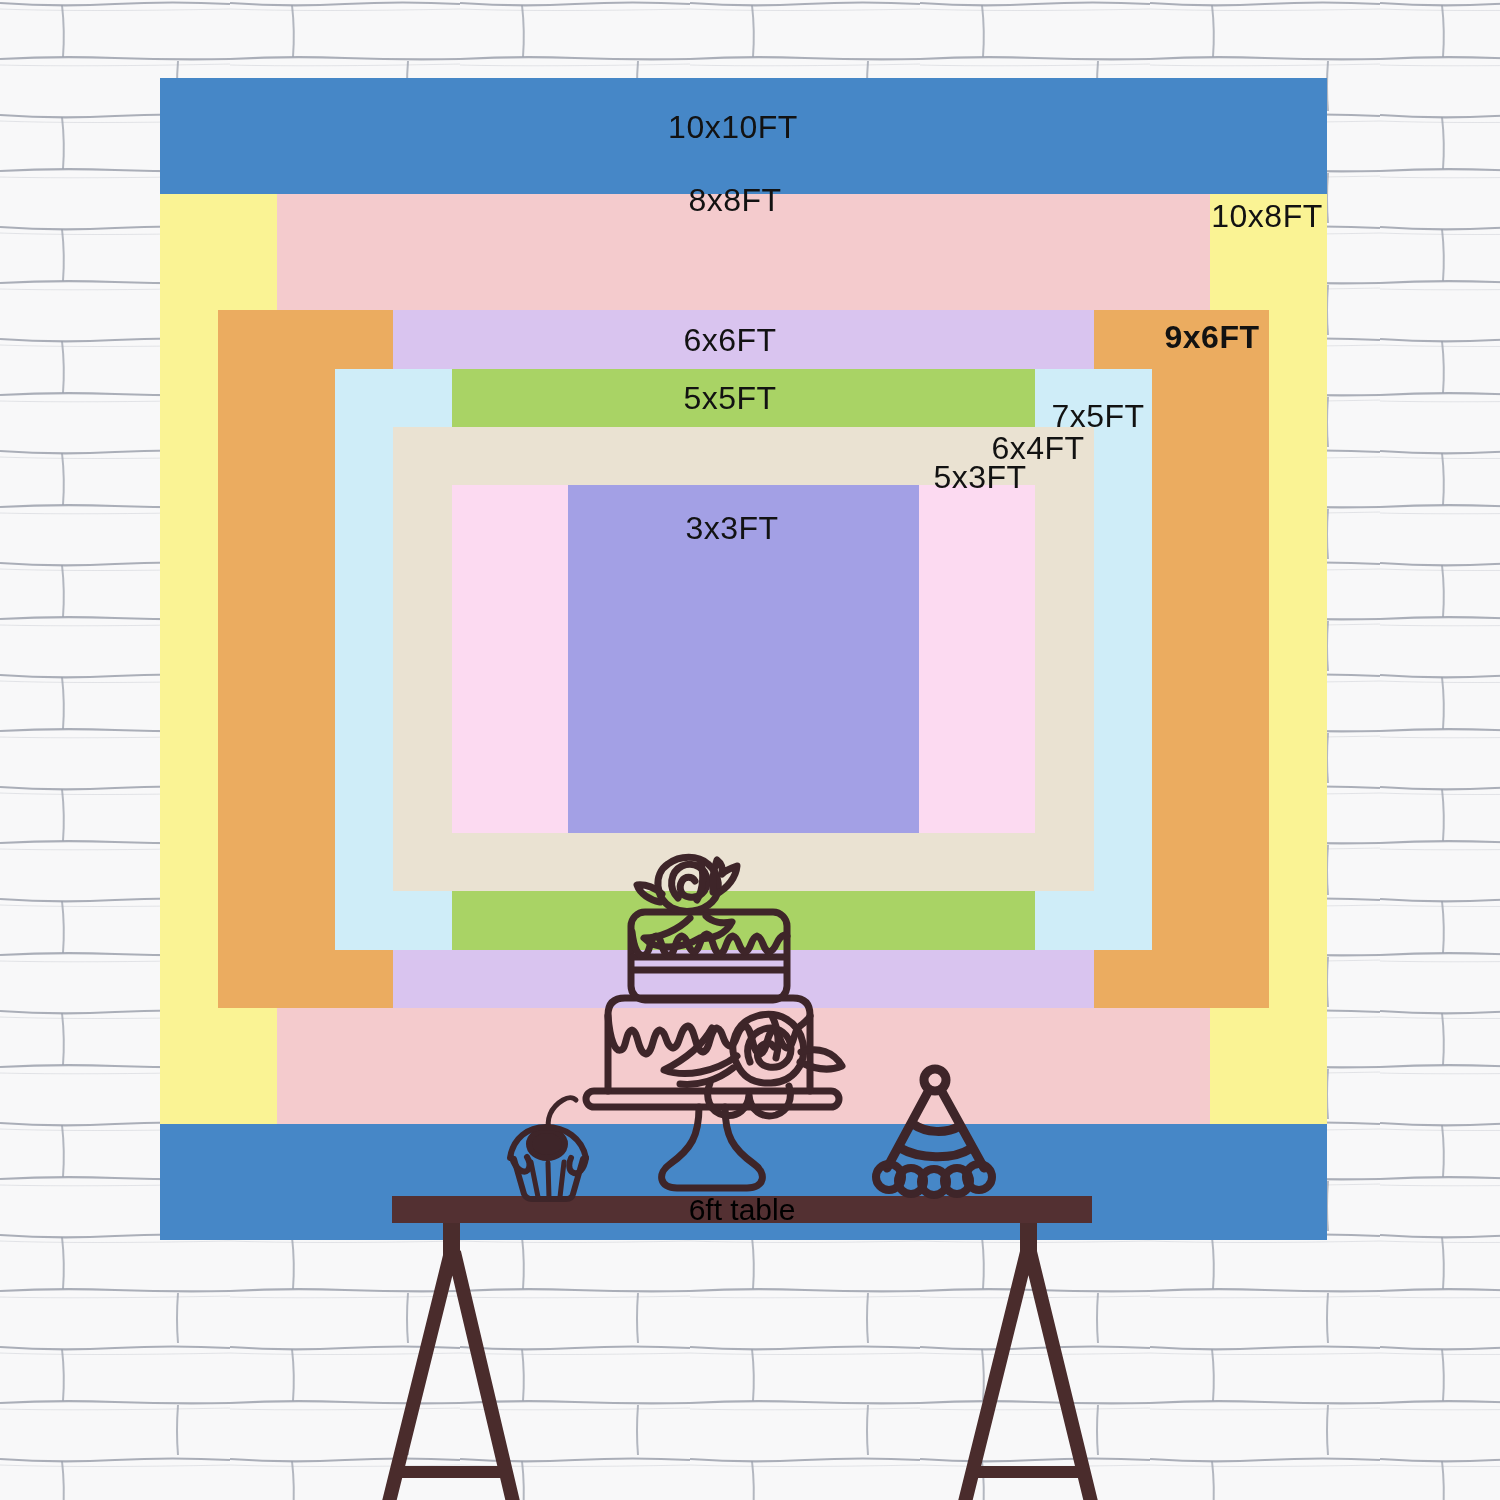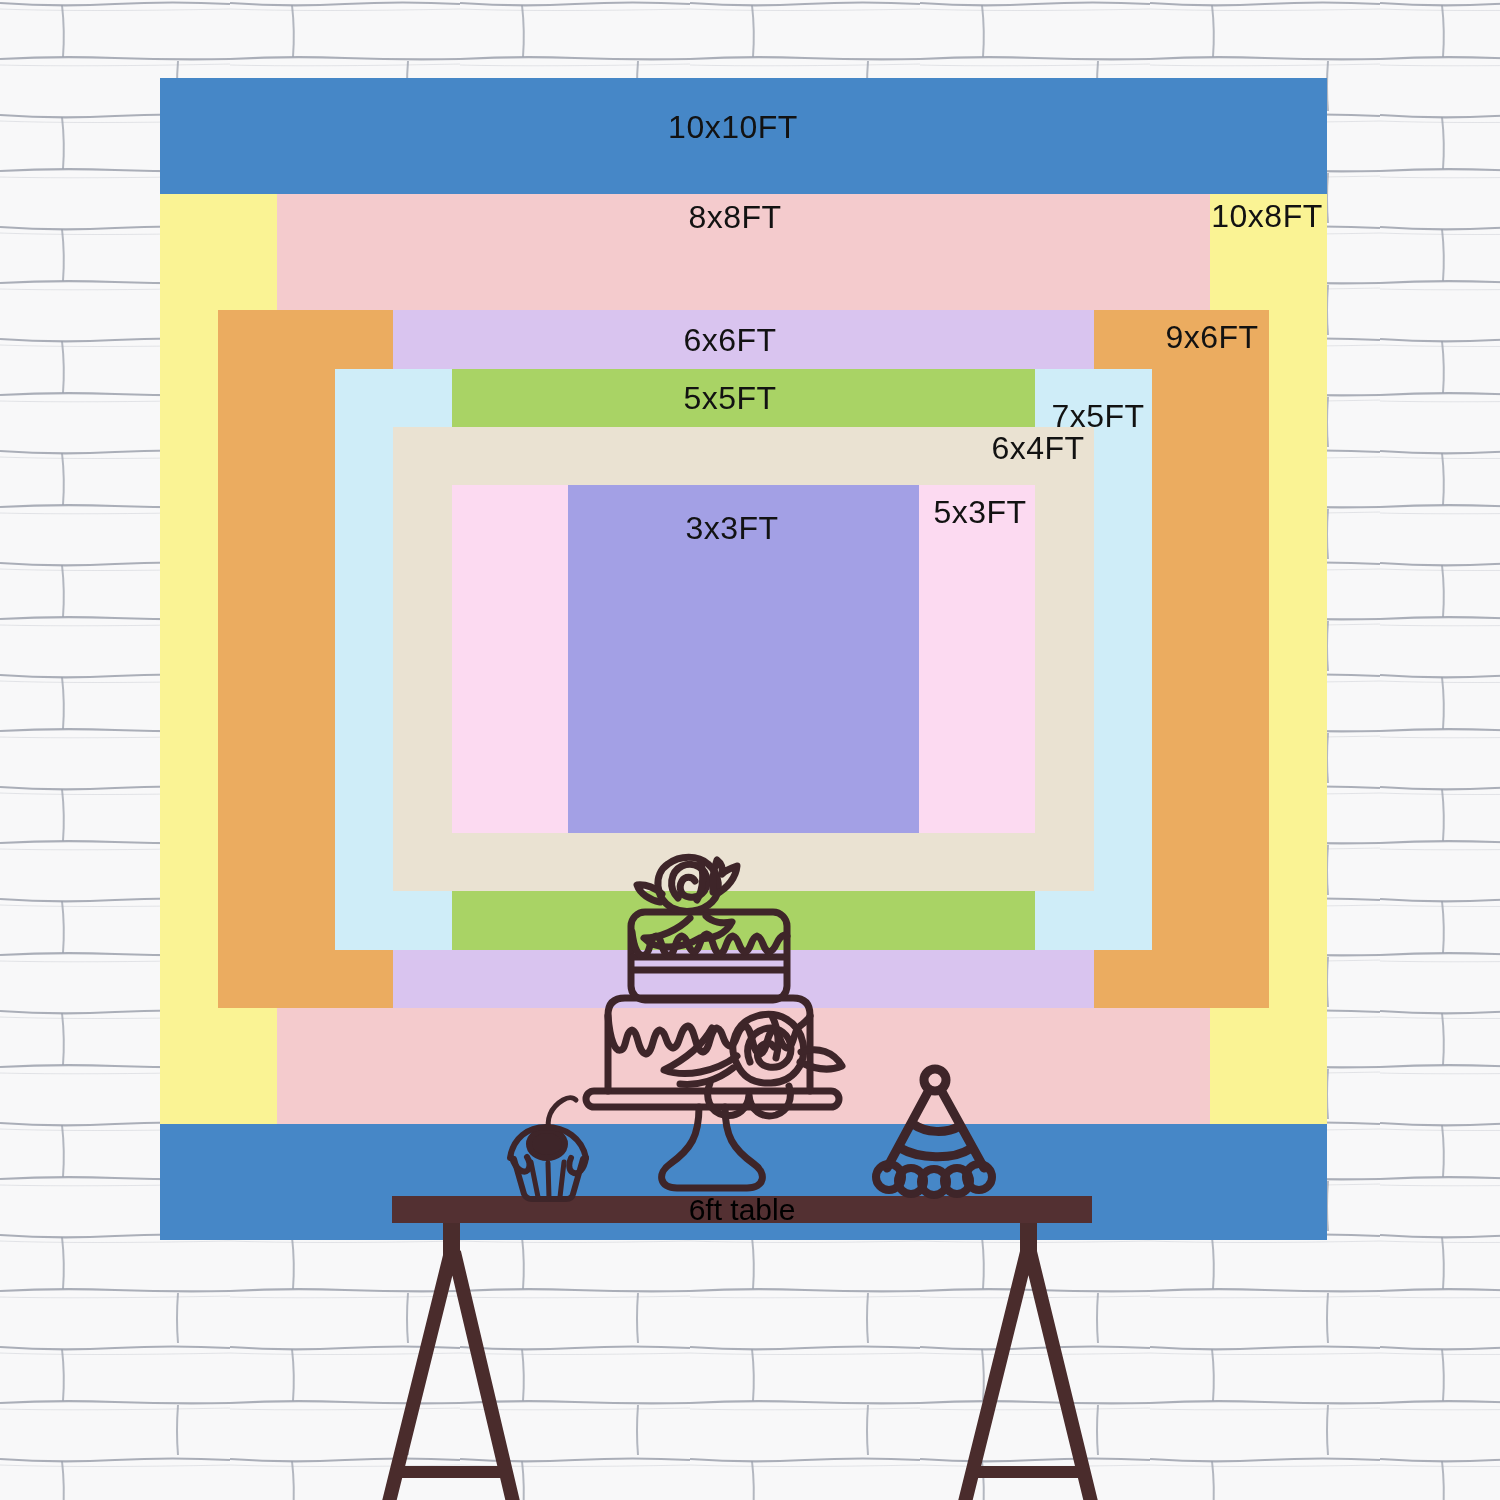--- a/index.html
+++ b/index.html
@@ -57,27 +57,27 @@
       <div class="size-rect" style="left: 175.05px; top: 290.5px; width: 816.9px; height: 581px; background: rgb(207, 237, 248);"></div>
       <div class="size-rect" style="left: 291.75px; top: 290.5px; width: 583.5px; height: 581px; background: rgb(169, 211, 101);"></div>
       <div class="size-rect" style="left: 233.4px; top: 348.6px; width: 700.2px; height: 464.8px; background: rgb(234, 226, 210);"></div>
       <div class="size-rect" style="left: 291.75px; top: 406.7px; width: 583.5px; height: 348.6px; background: rgb(252, 218, 241);"></div>
       <div class="size-rect" style="left: 408.45px; top: 406.7px; width: 350.1px; height: 348.6px; background: rgb(163, 160, 229);"></div>
     </div>
 
   <div id="labels">
       <span class="size-label" style="left: 733px; top: 127px;">10x10FT</span>
       <span class="size-label" style="left: 1267px; top: 216px;">10x8FT</span>
-      <span class="size-label" style="left: 735px; top: 217px;">8x8FT</span>
-      <span class="size-label" style="left: 1212px; top: 337px;">9x6FT</span>
+      <span class="size-label" style="left: 735px; top: 200px;">8x8FT</span>
+      <span class="size-label" style="left: 1212px; top: 337px; font-weight: bold;">9x6FT</span>
       <span class="size-label" style="left: 730px; top: 340px; text-align: right;">6x6FT</span>
       <span class="size-label" style="left: 1098px; top: 416px;">7x5FT</span>
       <span class="size-label" style="left: 730px; top: 398px;">5x5FT</span>
       <span class="size-label" style="left: 1038px; top: 448px;">6x4FT</span>
-      <span class="size-label" style="left: 980px; top: 512px;">5x3FT</span>
+      <span class="size-label" style="left: 980px; top: 477px;">5x3FT</span>
       <span class="size-label" style="left: 732px; top: 528px; text-align: right;">3x3FT</span>
     </div>
 
   <svg class="art-svg" width="1500" height="1500" viewBox="0 0 1500 1500" aria-hidden="true">
 
     <g>
       <path d="M451,1252 L389,1502 M454,1252 L513,1502 M1027,1252 L965,1502 M1030,1252 L1091,1502" stroke="var(--table-legs,#4A2C2C)" stroke-width="14" fill="none"></path>
       <path d="M399,1472 L509,1472 M975,1472 L1085,1472" stroke="var(--table-legs,#4A2C2C)" stroke-width="12" fill="none"></path>
       <rect x="443" y="1220" width="17" height="36" fill="var(--table-legs,#4A2C2C)"></rect>
       <rect x="1020" y="1220" width="17" height="36" fill="var(--table-legs,#4A2C2C)"></rect>

